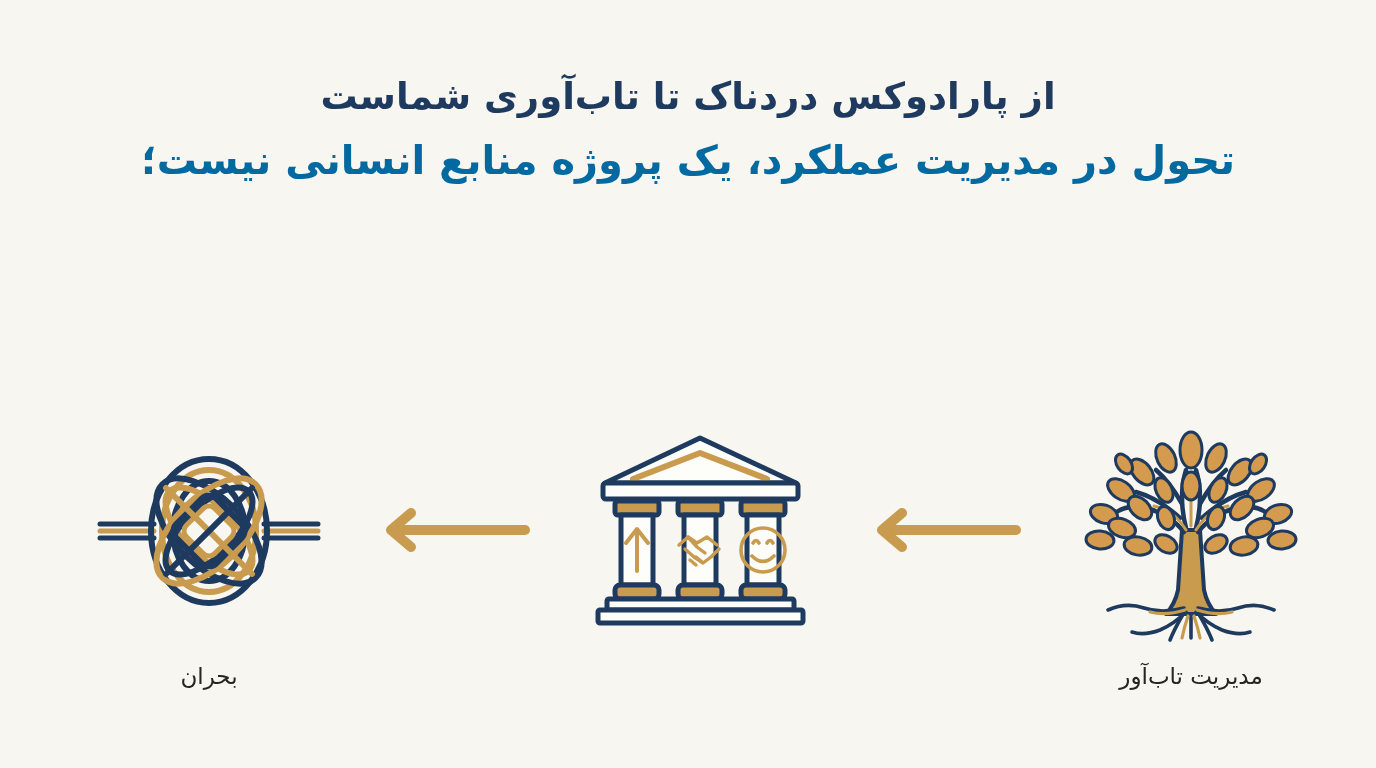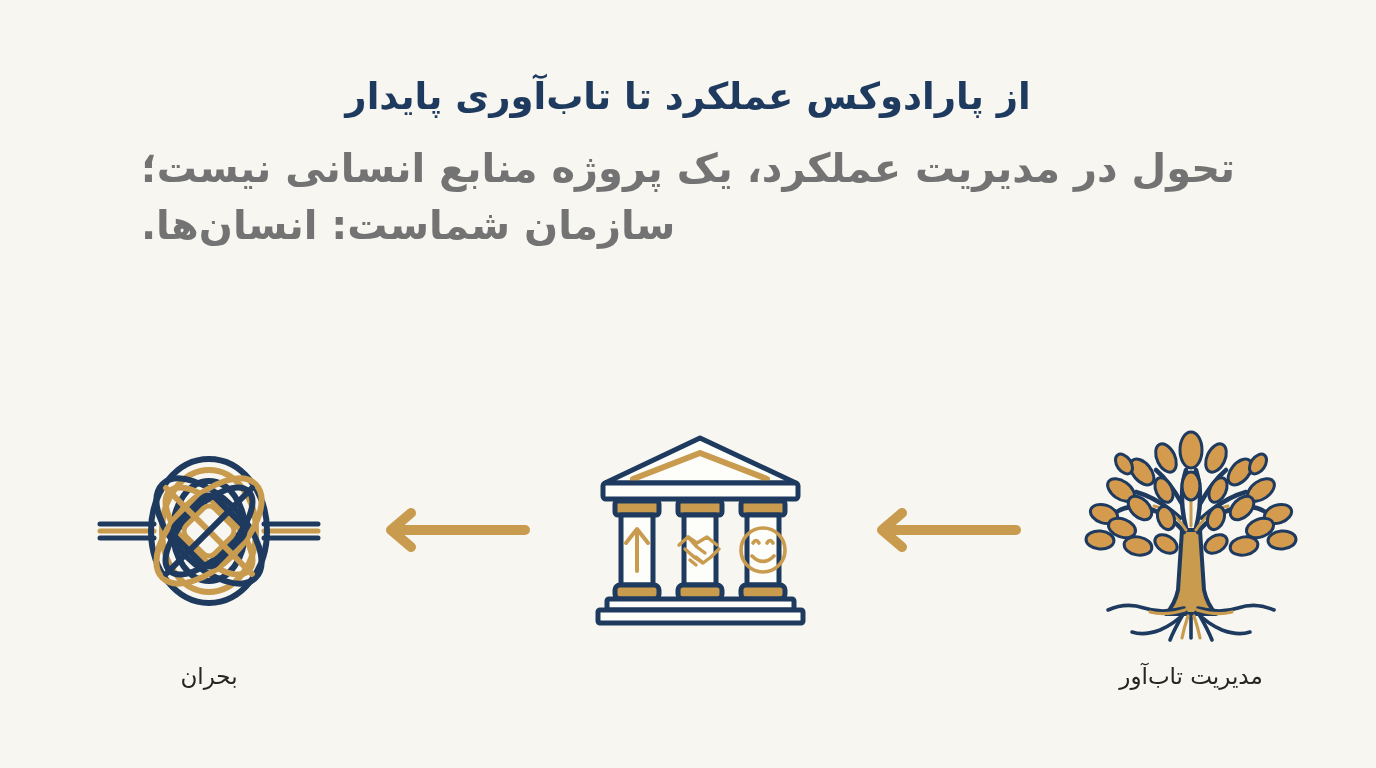--- a/index.html
+++ b/index.html
@@ -28,26 +28,26 @@
     font-size: 37px;
     font-weight: bold;
     color: #1e3a5f;
     letter-spacing: 0px;
     line-height: 1.25;
     text-align: center;
     direction: rtl;
     white-space: nowrap;
   }
   .subtitle {
-    margin-top: 20px;
+    margin-top: 12px;
     font-size: 40px;
     font-weight: bold;
-    color: #737373;
+    color: #0369a1;
     line-height: 1.42;
-    text-align: left;
+    text-align: right;
     direction: rtl;
     max-width: 1150px;
   }
   .subtitle .ln {
     display: block;
     white-space: nowrap;
   }
   .flow {
     position: absolute;
     top: 415px;
@@ -88,25 +88,24 @@
     display: flex;
     align-items: center;
     justify-content: center;
   }
 </style>
 </head>
 <body>
 
 <div class="slide">
 
-  <div class="title">از پارادوکس عملکرد تا تاب‌آوری پایدار</div>
+  <div class="title">از پارادوکس دردناک تا تاب‌آوری شماست</div>
 
   <div class="subtitle">
     <span class="ln">تحول در مدیریت عملکرد، یک پروژه منابع انسانی نیست؛</span>
-    <span class="ln">سازمان شماست: انسان‌ها.</span>
   </div>
 
   <div class="flow">
 
     <div class="stage">
       <div class="icon-box">
         <svg width="230" height="185" viewBox="0 0 230 185">
           <g fill="none" stroke-linecap="round" stroke-linejoin="round">
 
             <path d="M6 86 H60 M6 100 H60 M170 86 H224 M170 100 H224" stroke="#1e3a5f" stroke-width="5"></path>

